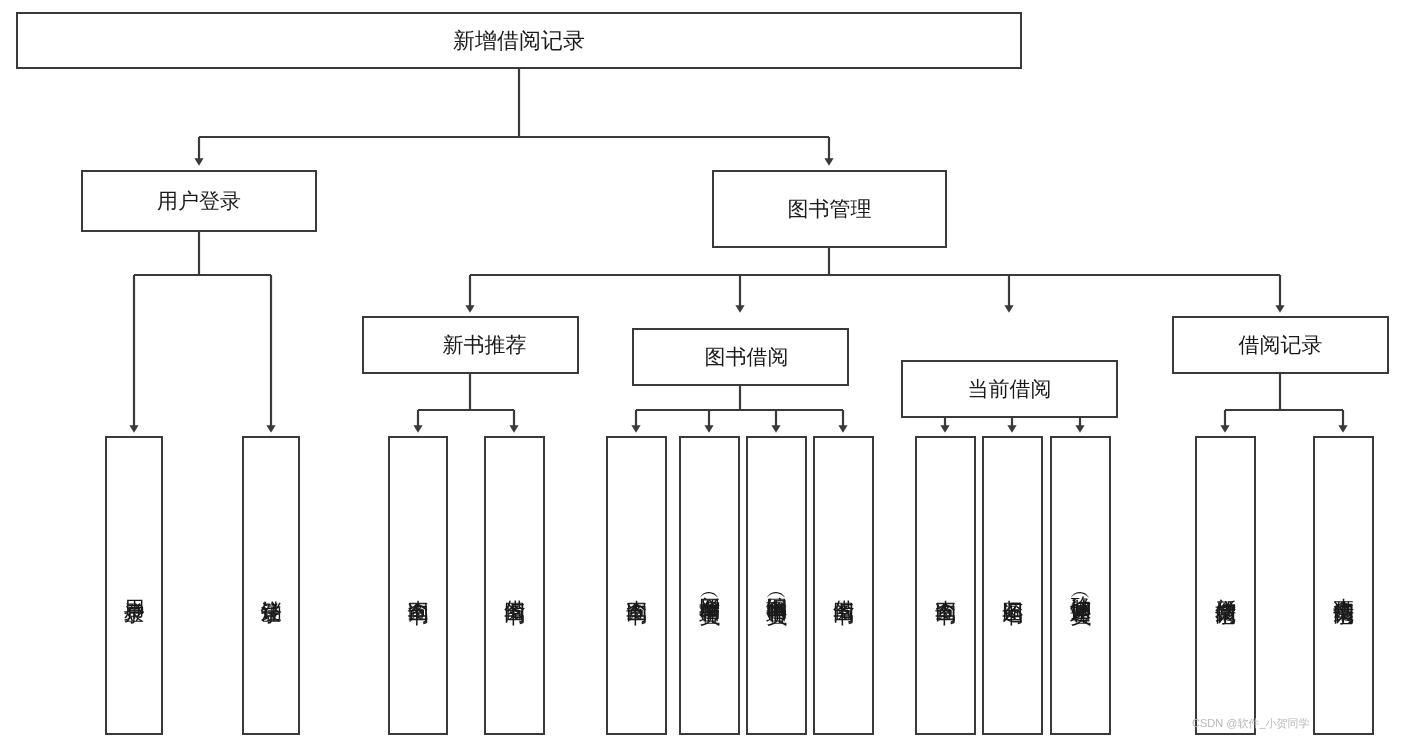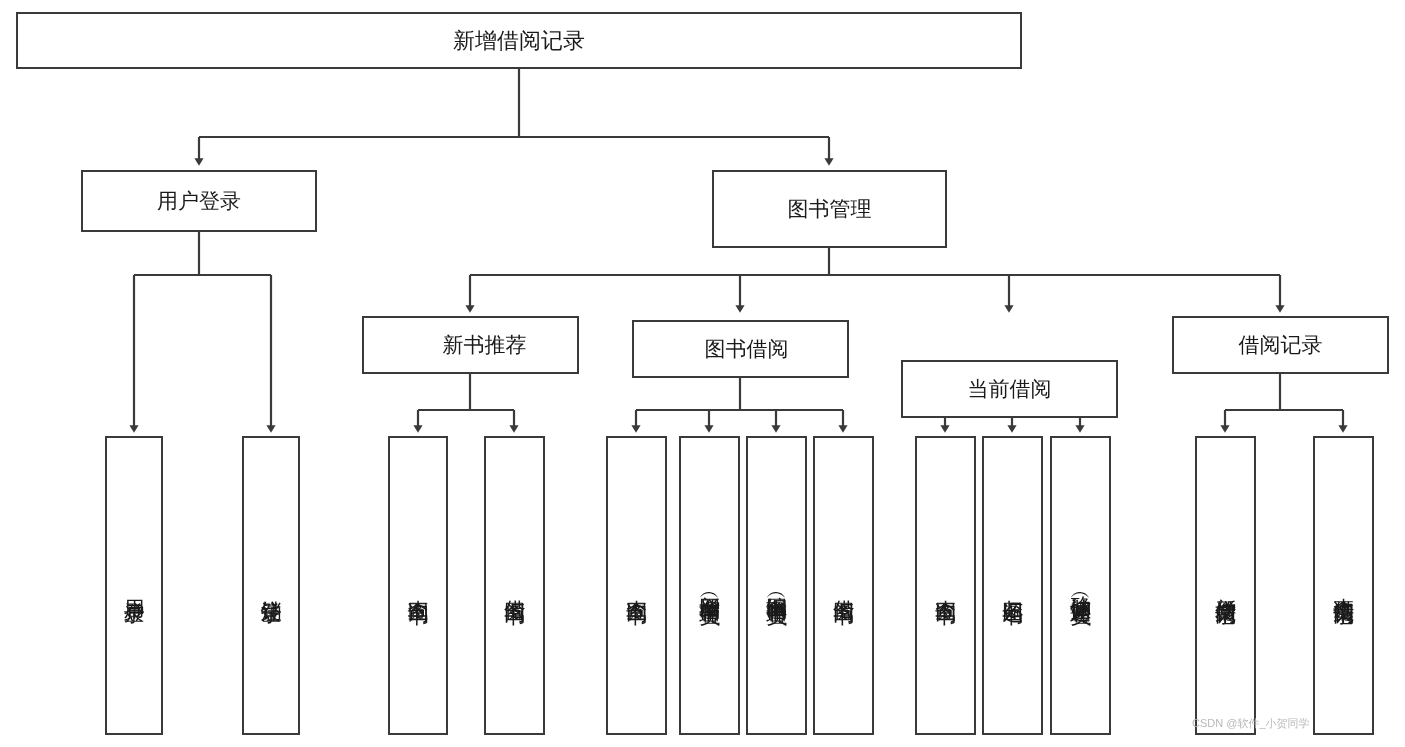--- a/index.html
+++ b/index.html
@@ -133,21 +133,21 @@
   <div class="node h" style="left:81px; top:170px; width:236px; height:62px;">
     <span class="label">用户登录</span>
   </div>
   <div class="node h" style="left:712px; top:170px; width:235px; height:78px;">
     <span class="label">图书管理</span>
   </div>
 
   <div class="node h" style="left:362px; top:316px; width:217px; height:58px;padding-left:28px;">
     <span class="label">新书推荐</span>
   </div>
-  <div class="node h" style="left:632px; top:320px; width:217px; height:58px;padding-left:12px;">
+  <div class="node h" style="left:632px; top:328px; width:217px; height:58px;padding-left:12px;">
     <span class="label">图书借阅</span>
   </div>
   <div class="node h" style="left:901px; top:316px; width:217px; height:58px;margin-top:44px;">
     <span class="label">当前借阅</span>
   </div>
   <div class="node h" style="left:1172px; top:316px; width:217px; height:58px;">
     <span class="label">借阅记录</span>
   </div>
 
   <div class="node v" style="left:105px; top:436px; width:58px; height:299px;">

